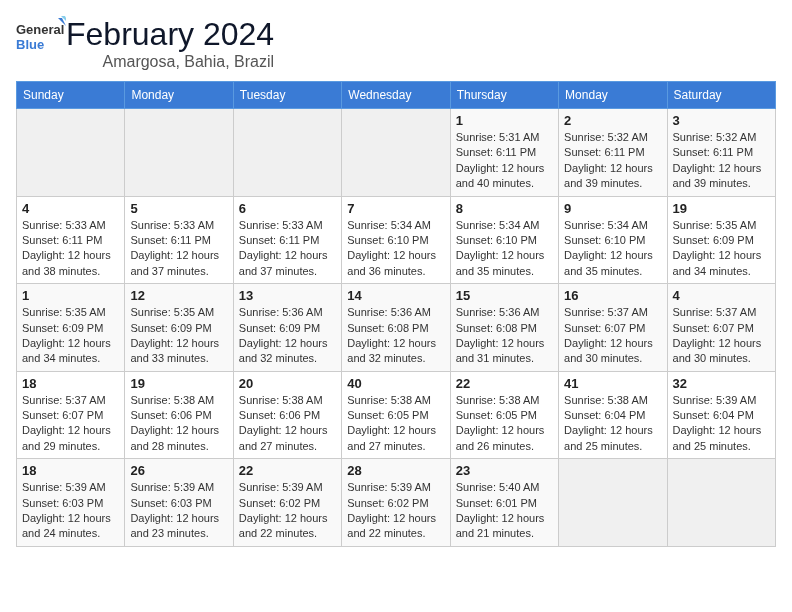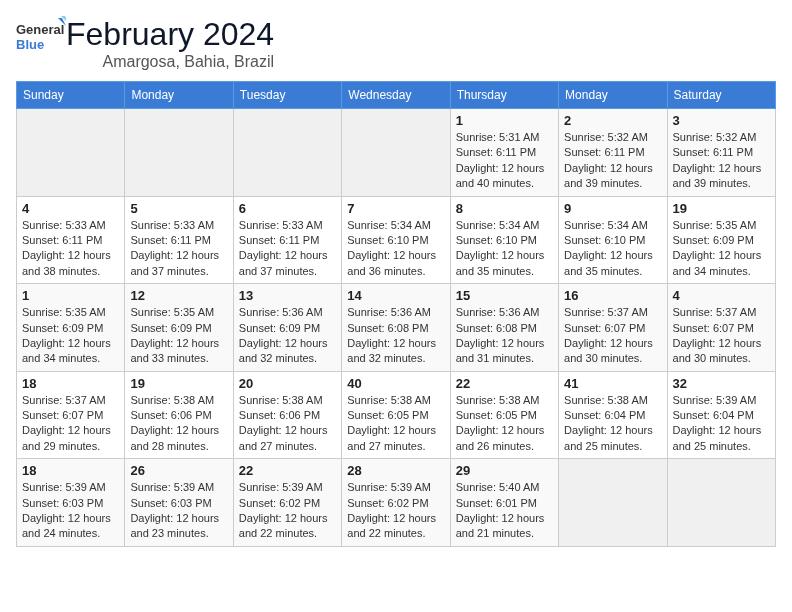--- a/index.html
+++ b/index.html
@@ -226,20 +226,20 @@
         </td>
         <td>
           <span class="day-number">22</span>
           <div class="day-info">Sunrise: 5:39 AM<br>Sunset: 6:02 PM<br>Daylight: 12 hours<br>and 22 minutes.</div>
         </td>
         <td>
           <span class="day-number">28</span>
           <div class="day-info">Sunrise: 5:39 AM<br>Sunset: 6:02 PM<br>Daylight: 12 hours<br>and 22 minutes.</div>
         </td>
         <td>
-          <span class="day-number">29</span>
+          <span class="day-number">23</span>
           <div class="day-info">Sunrise: 5:40 AM<br>Sunset: 6:01 PM<br>Daylight: 12 hours<br>and 21 minutes.</div>
         </td>
         <td class="empty"></td>
         <td class="empty"></td>
       </tr>
     </tbody>
 </table>
 
 </body></html>

